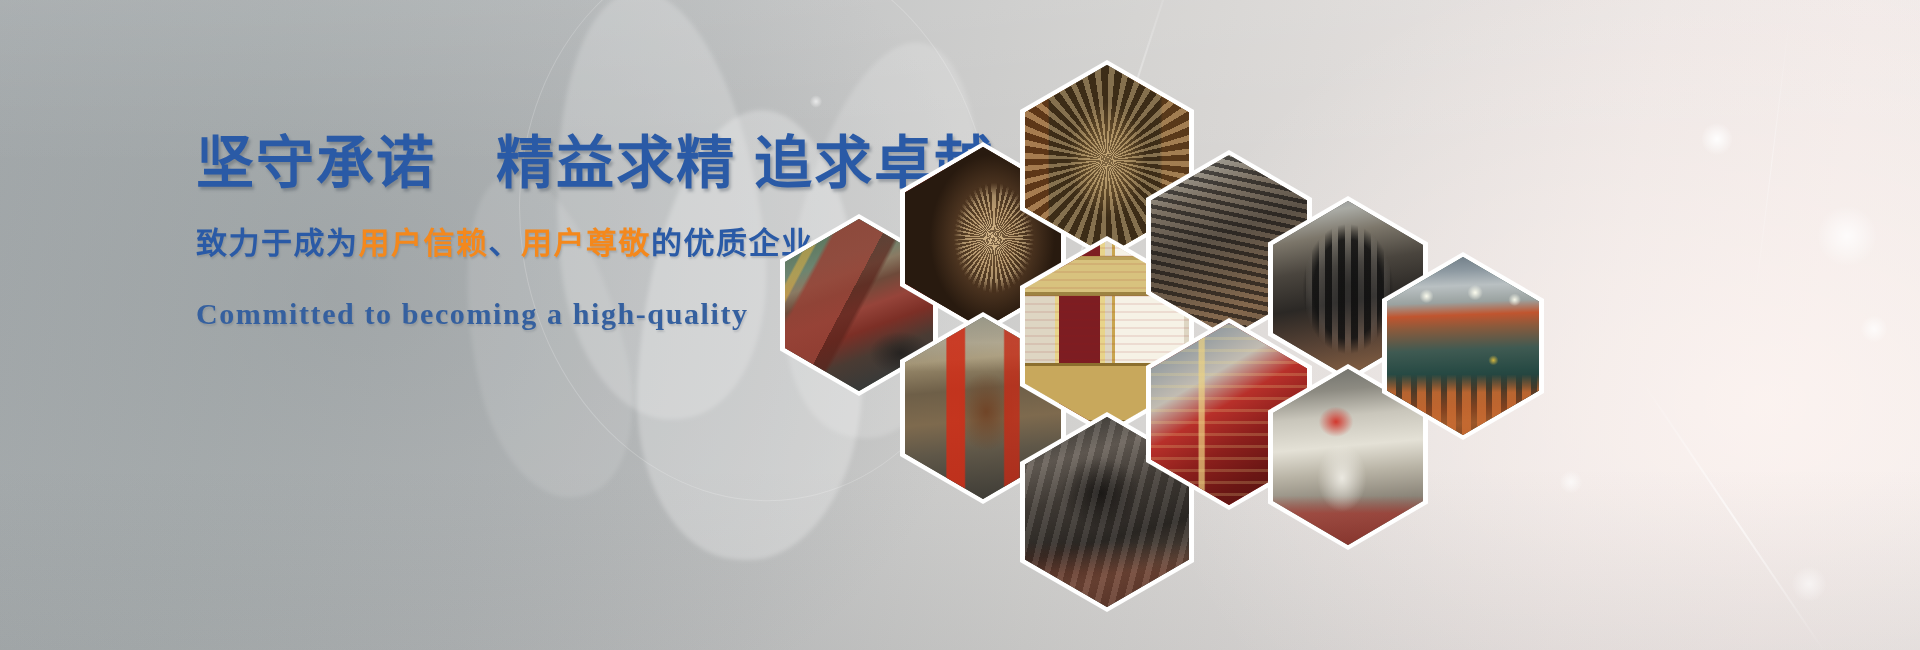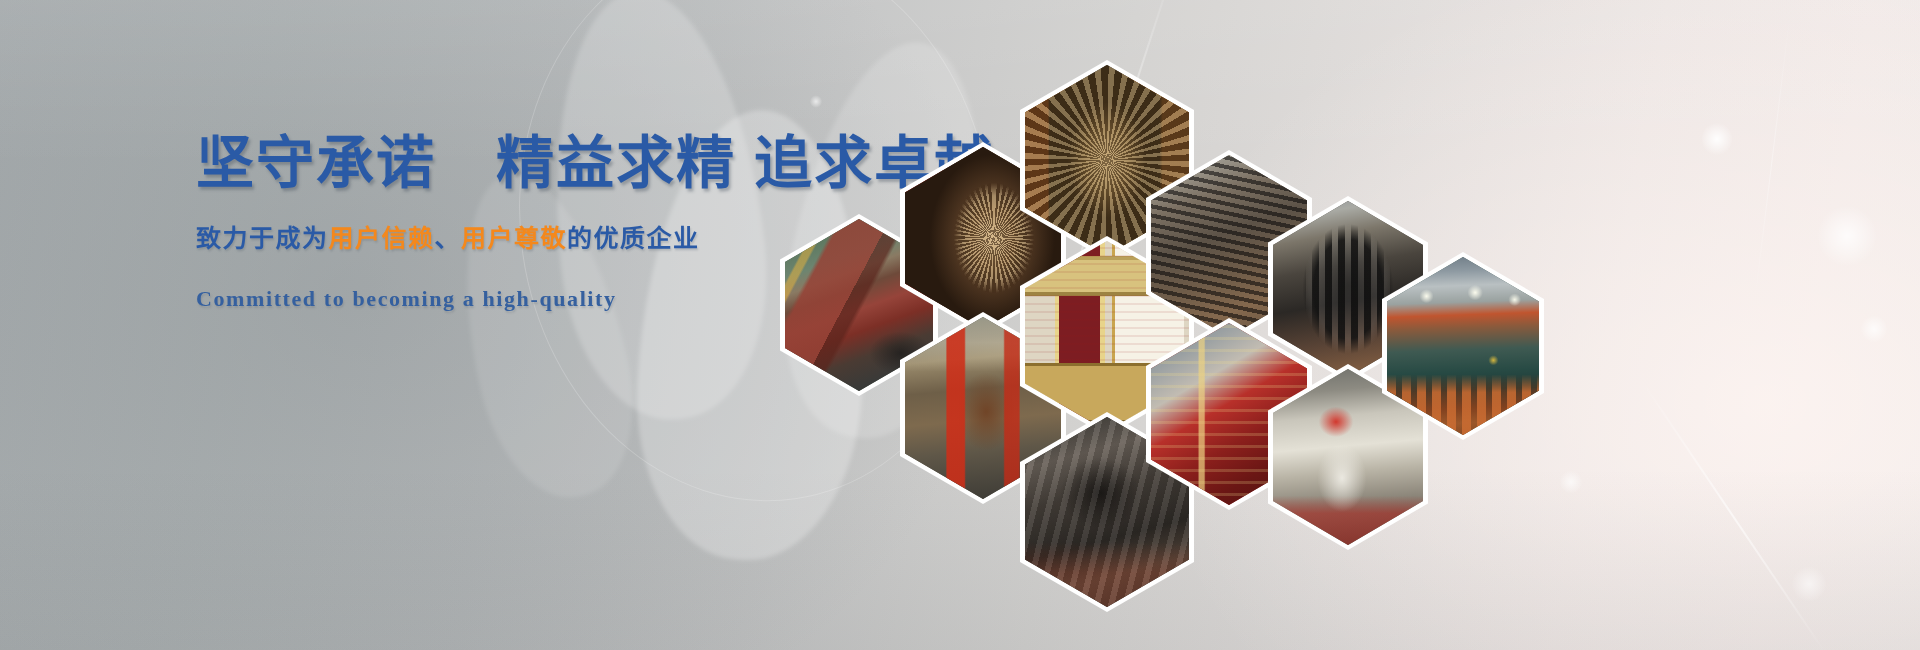--- a/index.html
+++ b/index.html
@@ -85,30 +85,30 @@
   
   .copy{position:absolute;left:196px;top:133px;width:760px;}
 
   .headline{
     font-size:58px;font-weight:700;letter-spacing:2px;line-height:1.05;
     color:#2a5aa6;white-space:nowrap;
     text-shadow:2px 3px 3px rgba(60,70,85,.34);
   }
 
   .subline{
-    margin-top:24px;font-size:25px;font-weight:700;letter-spacing:1.5px;
+    margin-top:24px;font-size:31px;font-weight:700;letter-spacing:1.5px;
     color:#2a5aa6;white-space:nowrap;
     text-shadow:1px 2px 2px rgba(70,80,95,.22);
   }
   .subline .hl{color:#f4881c;}
 
   .eng{
     margin-top:30px;
     font-family:"Liberation Serif","DejaVu Serif",serif;
-    font-size:22px;font-weight:700;line-height:1.38;letter-spacing:1.6px;
+    font-size:30px;font-weight:700;line-height:1.38;letter-spacing:1.6px;
     color:#35609f;white-space:nowrap;
     text-shadow:1px 2px 2px rgba(70,80,95,.20);
   }
   .eng .l2{display:block;}
 
   
   .collage{position:absolute;left:770px;top:46px;width:680px;height:470px;}
   .hex{
     position:absolute;
     clip-path:polygon(50% 0%,100% 25%,100% 75%,50% 100%,0% 75%,0% 25%);

